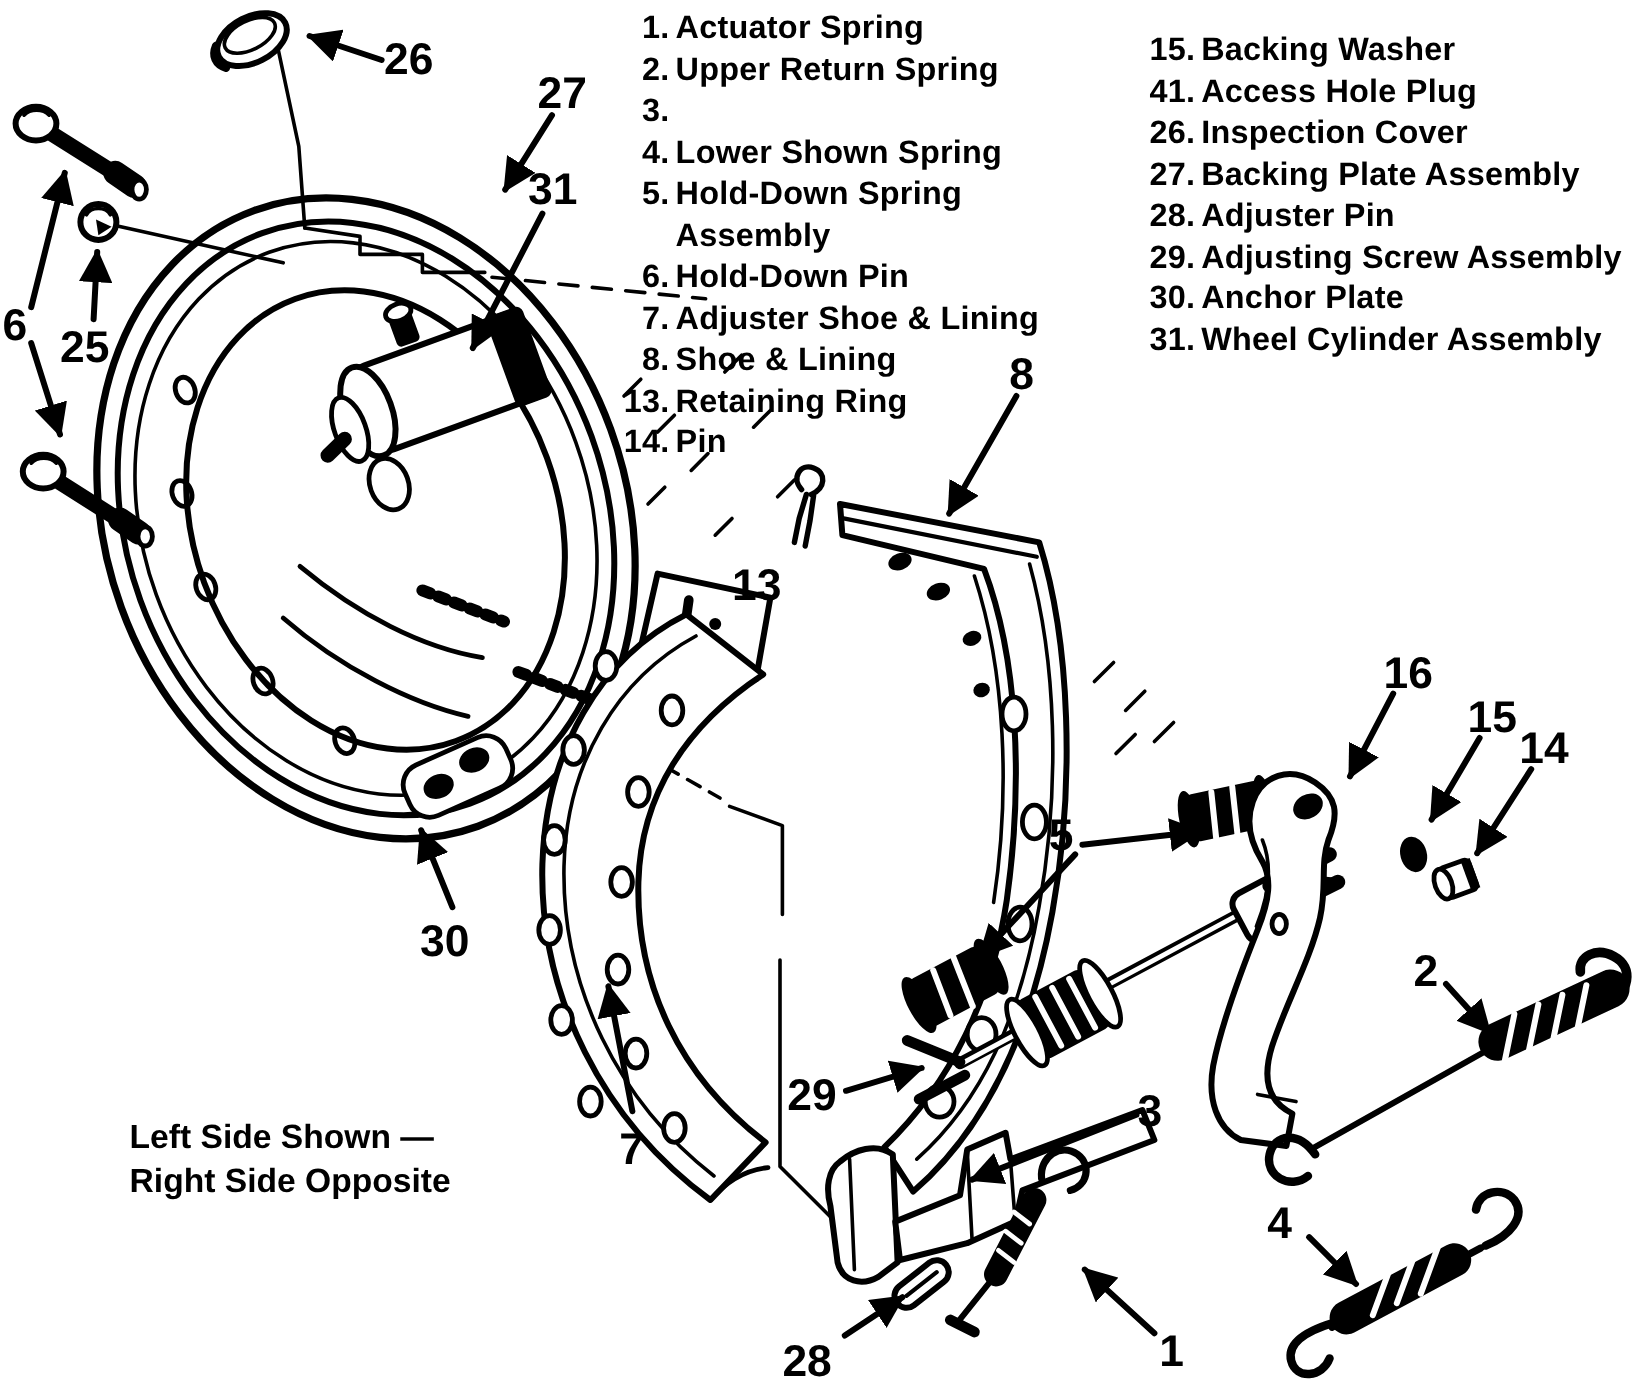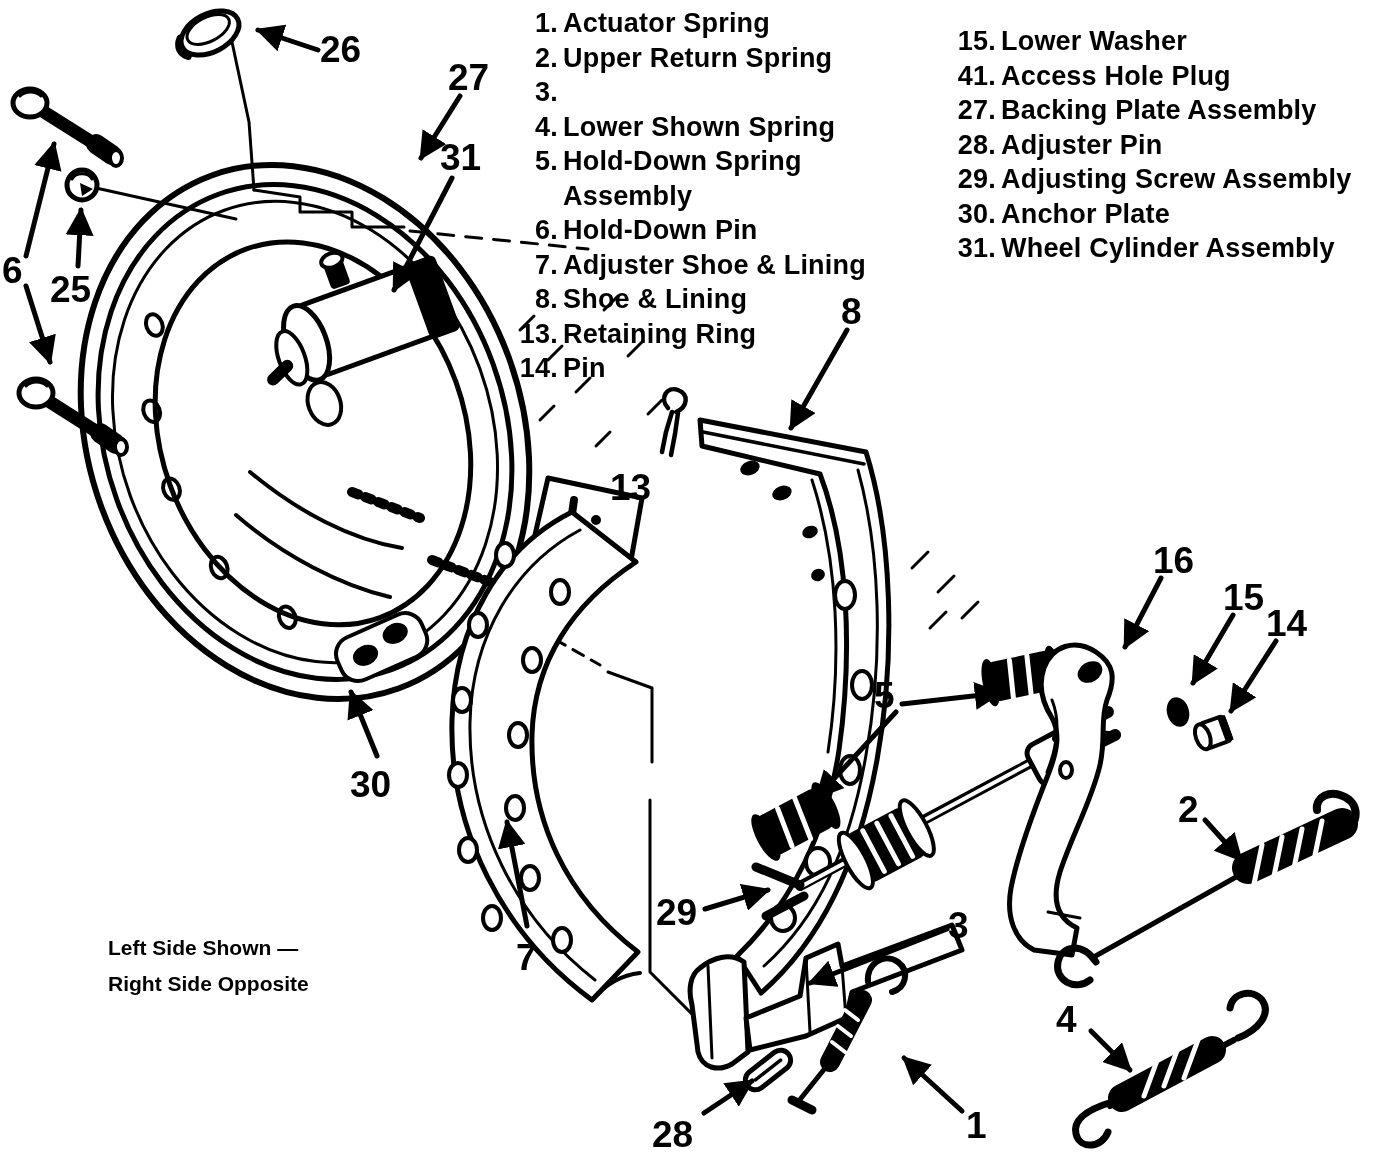--- a/index.html
+++ b/index.html
@@ -6,21 +6,21 @@
   .stage{
     position:relative;width:1376px;height:1153px;background:#fff;
     font-family:"Liberation Sans", sans-serif;color:#000;overflow:hidden;
   }
   .legend{position:absolute;font-weight:700;font-size:27px;line-height:34.5px;letter-spacing:.2px;}
   .legend .row{display:flex;}
   .legend .num{flex:0 0 58px;width:58px;text-align:right;}
   .legend .lbl{margin-left:5px;white-space:nowrap;}
   #legend-col1{left:500px;top:6px;}
   #legend-col2{left:938px;top:24px;}
-  .note{position:absolute;left:108px;top:930px;font-weight:700;font-size:21px;line-height:36px;}
+  .note{position:absolute;left:108px;top:930px;font-weight:700;font-size:28px;line-height:36px;}
   svg.diagram{position:absolute;left:0;top:0;}
   .callout{font-weight:700;font-size:37px;font-family:"Liberation Sans",sans-serif;fill:#000;stroke:none;}
 </style>
 </head>
 <body>
 
 <div class="stage">
 
   <svg class="diagram" width="1376" height="1153" viewBox="0 0 1376 1153" stroke-linecap="round" stroke-linejoin="round">
     <defs>
@@ -347,25 +347,29 @@
       </div>
     <div class="row">
         <span class="num">14.</span>
         <span class="lbl">Pin</span>
       </div>
   </div>
 
   <div class="legend" id="legend-col2">
     <div class="row">
         <span class="num">15.</span>
-        <span class="lbl">Lower Washer</span>
+        <span class="lbl">Backing Washer</span>
       </div>
     <div class="row">
         <span class="num">41.</span>
         <span class="lbl">Access Hole Plug</span>
+      </div>
+    <div class="row">
+        <span class="num">26.</span>
+        <span class="lbl">Inspection Cover</span>
       </div>
     <div class="row">
         <span class="num">27.</span>
         <span class="lbl">Backing Plate Assembly</span>
       </div>
     <div class="row">
         <span class="num">28.</span>
         <span class="lbl">Adjuster Pin</span>
       </div>
     <div class="row">

